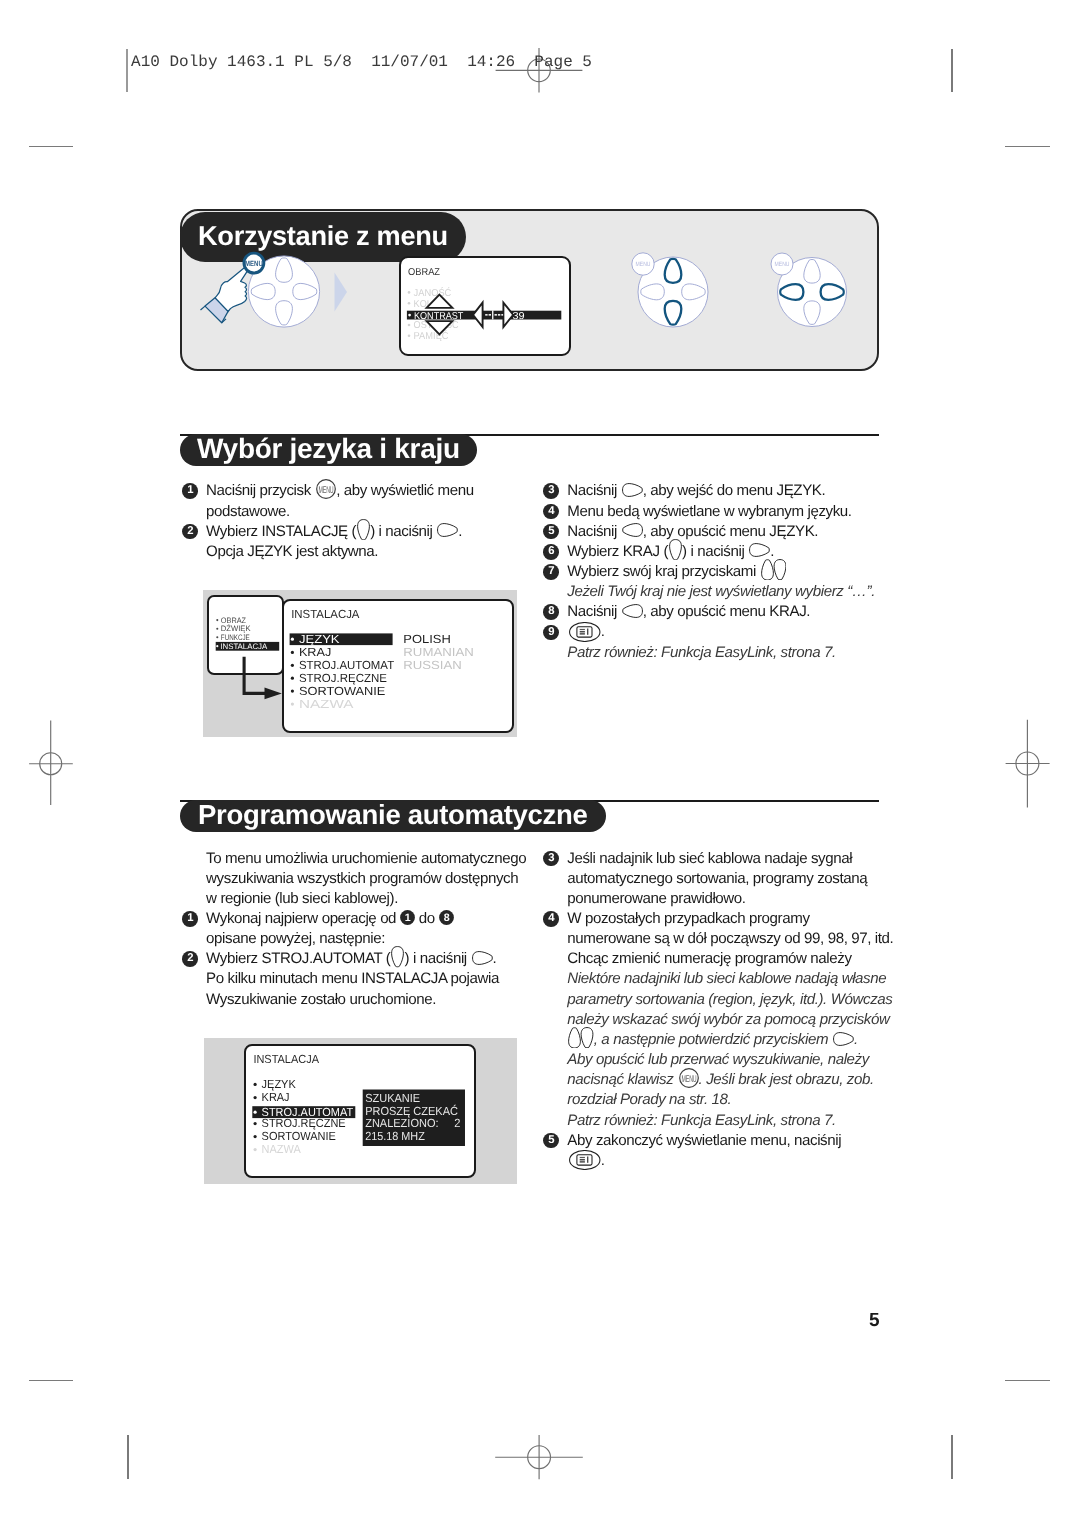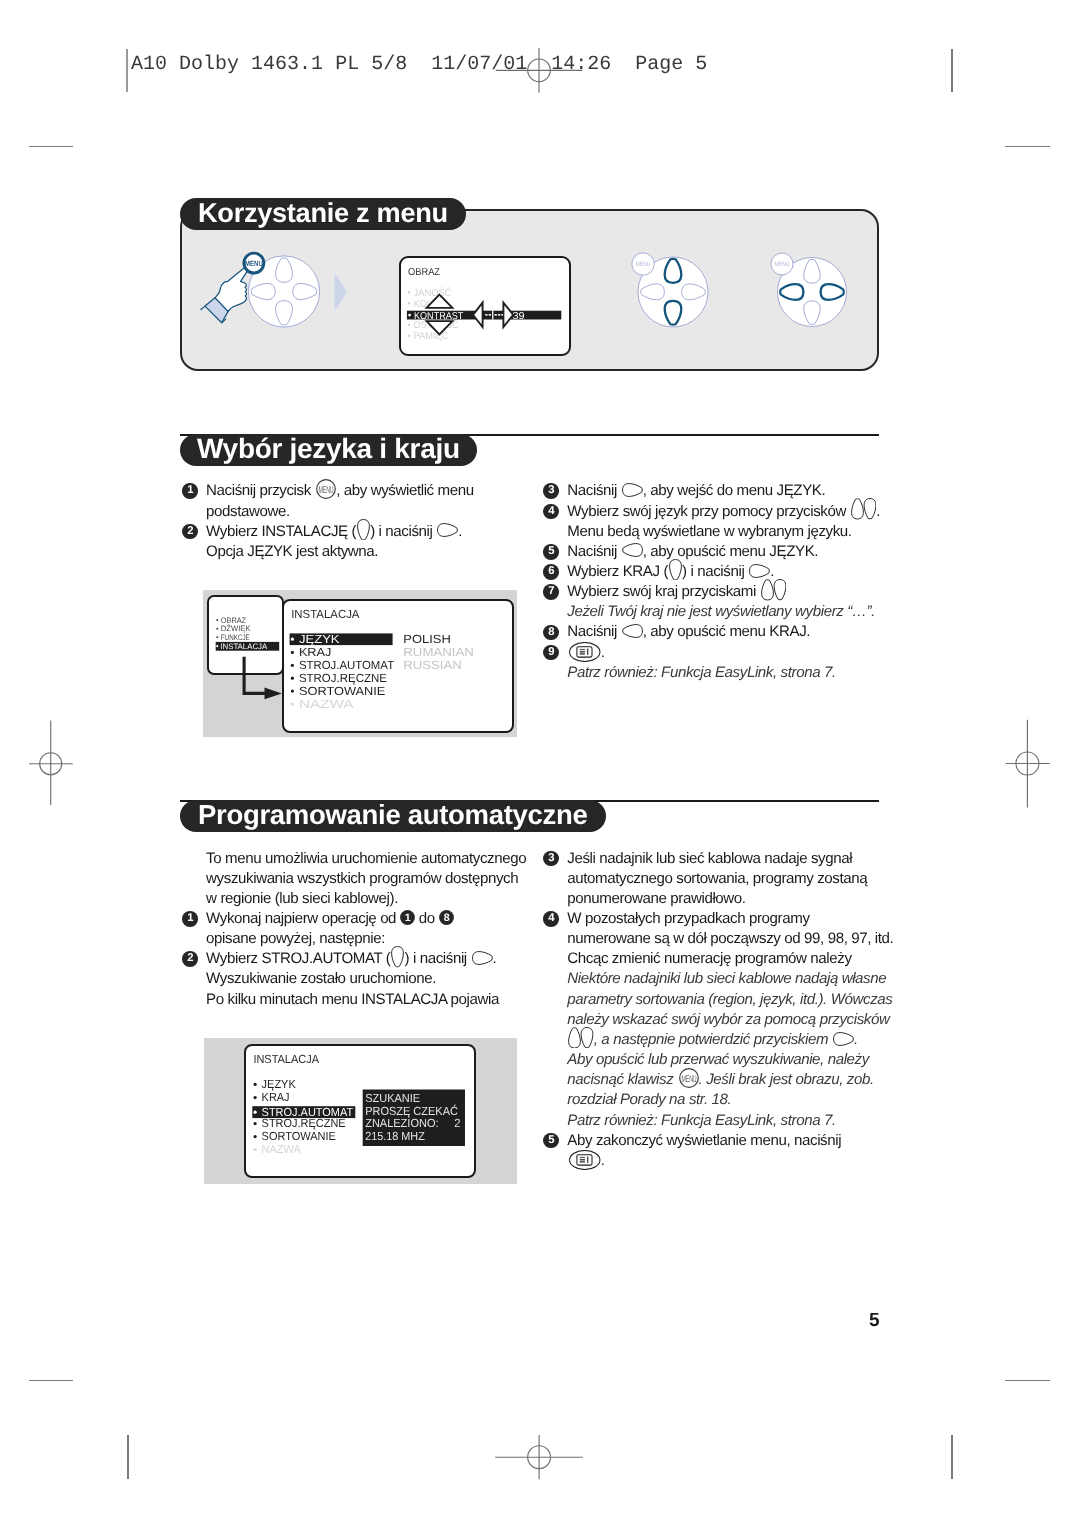--- a/index.html
+++ b/index.html
@@ -11,21 +11,21 @@
   svg text{-webkit-font-smoothing:antialiased;}
   *{-webkit-font-smoothing:antialiased !important;}
 
   
   .cmark{position:absolute;background:#7a7a7a;}
 
   
   #slug{position:absolute;left:126.3px;top:48.5px;height:43px;}
   #slug .sbar{position:absolute;left:0;top:0;width:1.8px;height:43.1px;background:#9a9a9a;}
   #slug .stxt{position:absolute;left:4.8px;top:4.7px;font-family:"Liberation Mono",monospace;
-              font-size:20px;color:#3a3a3a;white-space:pre;}
+              font-size:16px;color:#3a3a3a;white-space:pre;}
 
   
   .banner{position:absolute;background:#262626;border-radius:999px;
           display:flex;align-items:center;justify-content:center;box-sizing:border-box;}
   .banner .blabel{color:#fff;font-weight:bold;letter-spacing:-0.3px;white-space:nowrap;}
   .rule{position:absolute;background:#1a1a1a;height:2px;}
 
   
   #greypanel{position:absolute;left:180px;top:209px;width:699px;height:162px;
              background:#e8e8e8;border:2.4px solid #262626;border-radius:18px;box-sizing:border-box;}
@@ -86,21 +86,21 @@
     </g>
   </g>
 </svg>
 
 <div id="slug">
   <div class="sbar"></div>
   <div class="stxt">A10 Dolby 1463.1 PL 5/8  11/07/01  14:26  Page 5</div>
 </div>
 
 <div id="greypanel"></div>
-<div class="banner" style="left:180px;top:198px;height:32px;padding:0 18px 3px 18px;">
+<div class="banner" style="left:180px;top:212px;height:50px;padding:0 18px 3px 18px;">
   <span class="blabel" style="font-size:27.2px;">Korzystanie z menu</span>
 </div>
 
 <svg class="abs" style="left:180px;top:209px;width:699px;height:162px;" viewBox="180 209 699 162">
   <defs>
     <clipPath id="padclip1">
         <circle cx="284" cy="291.5" r="36"></circle>
       </clipPath>
   </defs>
 
@@ -287,26 +287,20 @@
     <div class="step">
       <div class="bnum">3</div>
       <div class="tline">Naciśnij <span class="ic" style="width:21px;height:0;margin-left:1px;"><span class="icin" style="top:-12.4px;">
             <svg width="21" height="14" viewBox="0 0 21 14">
               <path d="M19.75 4.87C20.45 5.83 20.45 8.17 19.75 9.13C15.28 12.16 10.10 13.45 7.12 13.45C2.74 13.45 0.55 11.00 0.55 7.00C0.55 3.00 2.74 0.55 7.12 0.55C10.10 0.55 15.28 1.84 19.75 4.87Z" fill="none" stroke="#1f1f1f" stroke-width="0.95"></path>
             </svg>
           </span></span>, aby wejść do menu JĘZYK.</div>
     </div>
     <div class="step">
       <div class="bnum">4</div>
-      <div class="tline">Wybierz swój język przy pomocy przycisków <span class="ic" style="width:25.5px;height:0;margin-left:1px;"><span class="icin" style="top:-17.1px;">
-            <svg width="25.5" height="21.5" viewBox="0 0 25.5 21.5">
-              <path d="M4.55 1.26C5.43 0.55 7.57 0.55 8.45 1.26C11.22 5.85 12.40 11.16 12.40 14.22C12.40 18.71 10.16 20.95 6.5 20.95C2.84 20.95 0.60 18.71 0.60 14.22C0.60 11.16 1.78 5.85 4.55 1.26Z" fill="none" stroke="#1f1f1f" stroke-width="0.95"></path>
-              <path d="M17.05 20.24C17.93 20.95 20.07 20.95 20.95 20.24C23.72 15.65 24.90 10.34 24.90 7.28C24.90 2.79 22.66 0.55 19.0 0.55C15.34 0.55 13.10 2.79 13.10 7.28C13.10 10.34 14.28 15.65 17.05 20.24Z" fill="none" stroke="#1f1f1f" stroke-width="0.95"></path>
-            </svg>
-          </span></span>.</div>
       <div class="tline">Menu bedą wyświetlane w wybranym języku.</div>
     </div>
     <div class="step">
       <div class="bnum">5</div>
       <div class="tline">Naciśnij <span class="ic" style="width:21px;height:0;margin-left:1px;"><span class="icin" style="top:-12.4px;">
             <svg width="21" height="14" viewBox="0 0 21 14">
               <path d="M1.25 4.87C0.55 5.83 0.55 8.17 1.25 9.13C5.72 12.16 10.90 13.45 13.88 13.45C18.26 13.45 20.45 11.00 20.45 7.00C20.45 3.00 18.26 0.55 13.88 0.55C10.90 0.55 5.72 1.84 1.25 4.87Z" fill="none" stroke="#1f1f1f" stroke-width="0.95"></path>
             </svg>
           </span></span>, aby opuścić menu JĘZYK.</div>
     </div>
@@ -420,22 +414,22 @@
       <div class="bnum">2</div>
       <div class="tline">Wybierz STROJ.AUTOMAT (<span class="ic" style="width:13px;height:0;margin-left:1px;"><span class="icin" style="top:-17.1px;">
             <svg width="13" height="21.5" viewBox="0 0 13 21.5">
               <path d="M4.55 20.24C5.43 20.95 7.57 20.95 8.45 20.24C11.22 15.65 12.40 10.34 12.40 7.28C12.40 2.79 10.16 0.55 6.5 0.55C2.84 0.55 0.60 2.79 0.60 7.28C0.60 10.34 1.78 15.65 4.55 20.24Z" fill="none" stroke="#1f1f1f" stroke-width="0.95"></path>
             </svg>
           </span></span>) i naciśnij <span class="ic" style="width:21px;height:0;margin-left:1px;"><span class="icin" style="top:-12.4px;">
             <svg width="21" height="14" viewBox="0 0 21 14">
               <path d="M19.75 4.87C20.45 5.83 20.45 8.17 19.75 9.13C15.28 12.16 10.10 13.45 7.12 13.45C2.74 13.45 0.55 11.00 0.55 7.00C0.55 3.00 2.74 0.55 7.12 0.55C10.10 0.55 15.28 1.84 19.75 4.87Z" fill="none" stroke="#1f1f1f" stroke-width="0.95"></path>
             </svg>
           </span></span>.</div>
+      <div class="tline">Po kilku minutach menu INSTALACJA pojawia</div>
       <div class="tline">Wyszukiwanie zostało uruchomione.</div>
-      <div class="tline">Po kilku minutach menu INSTALACJA pojawia</div>
     </div>
   </div>
 <div class="col" id="s3right" style="left:542.7px;top:848.5px;width:365px;">
     <div class="step">
       <div class="bnum">3</div>
       <div class="tline">Jeśli nadajnik lub sieć kablowa nadaje sygnał</div>
       <div class="tline">automatycznego sortowania, programy zostaną</div>
       <div class="tline">ponumerowane prawidłowo.</div>
     </div>
     <div class="step">

